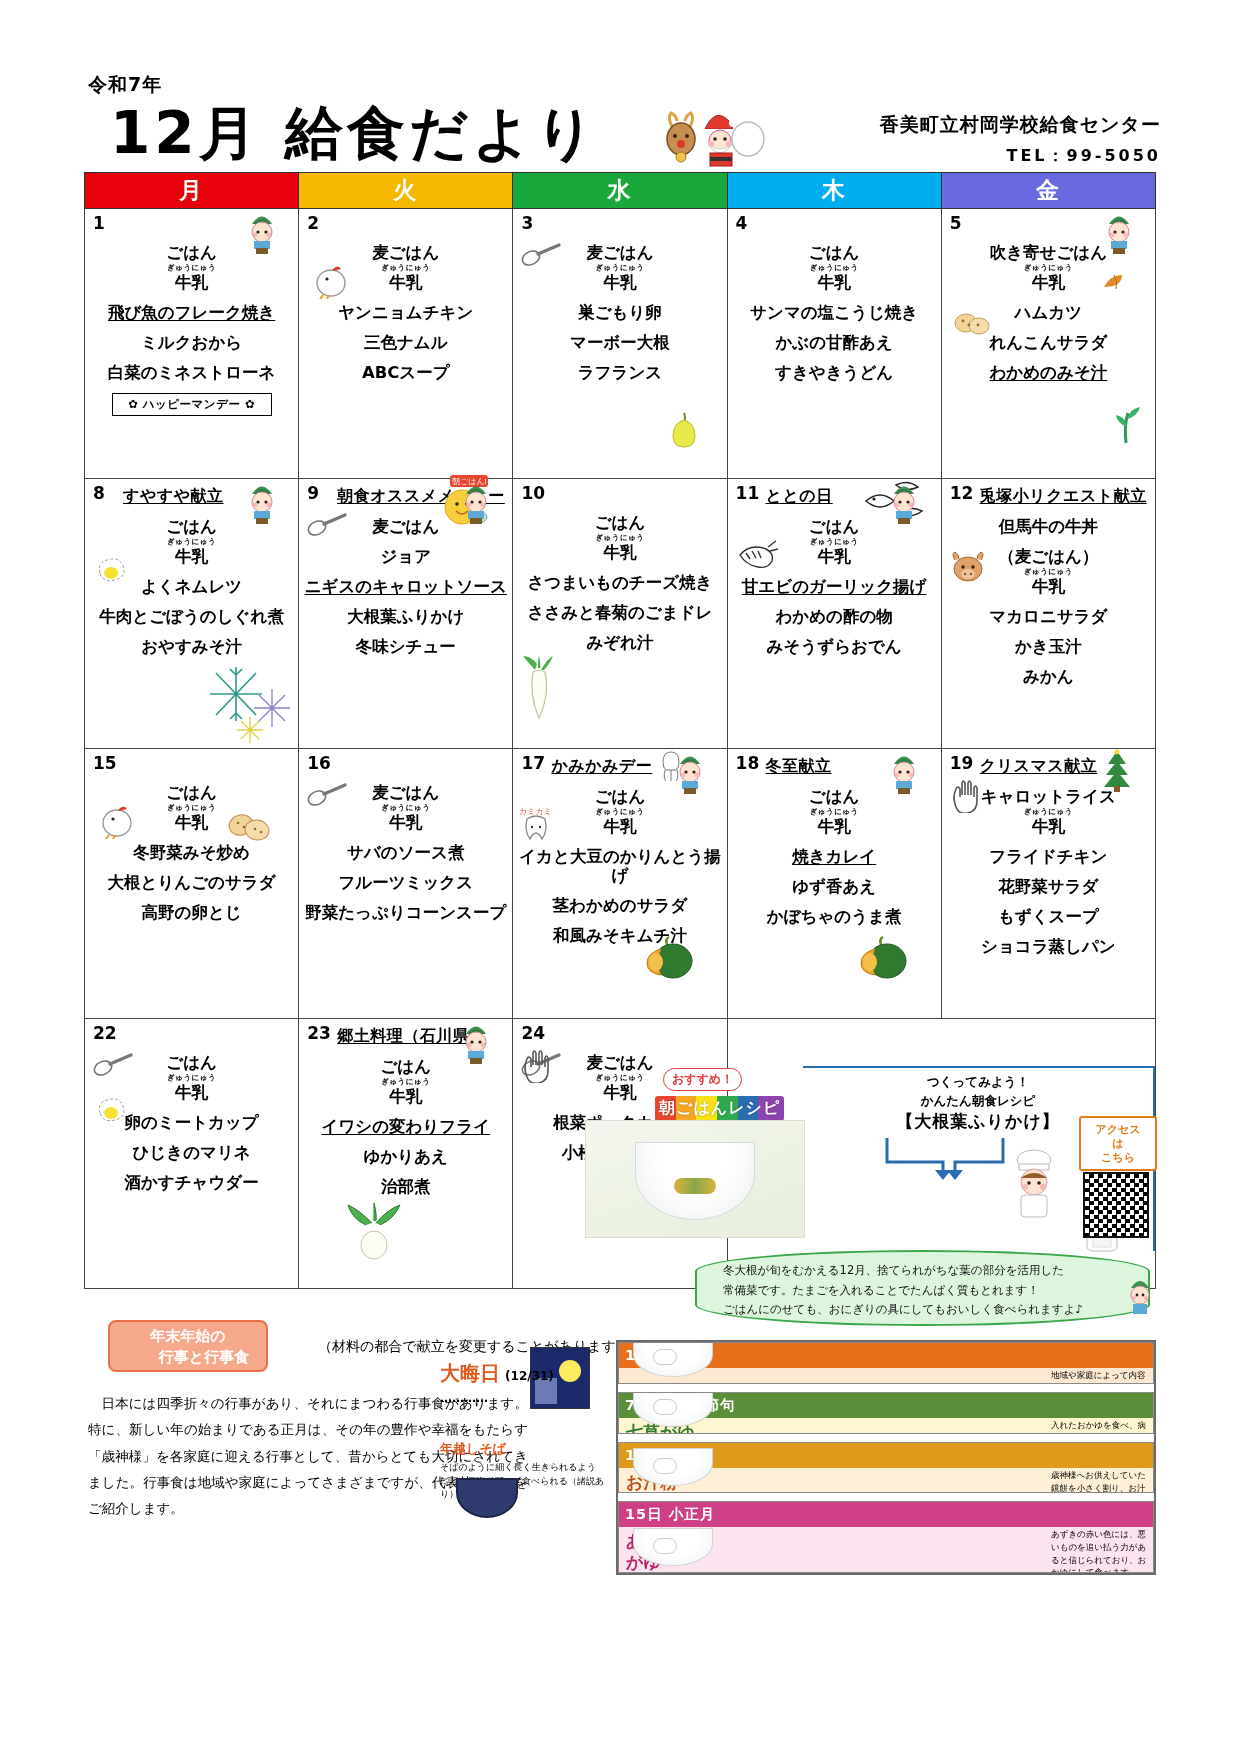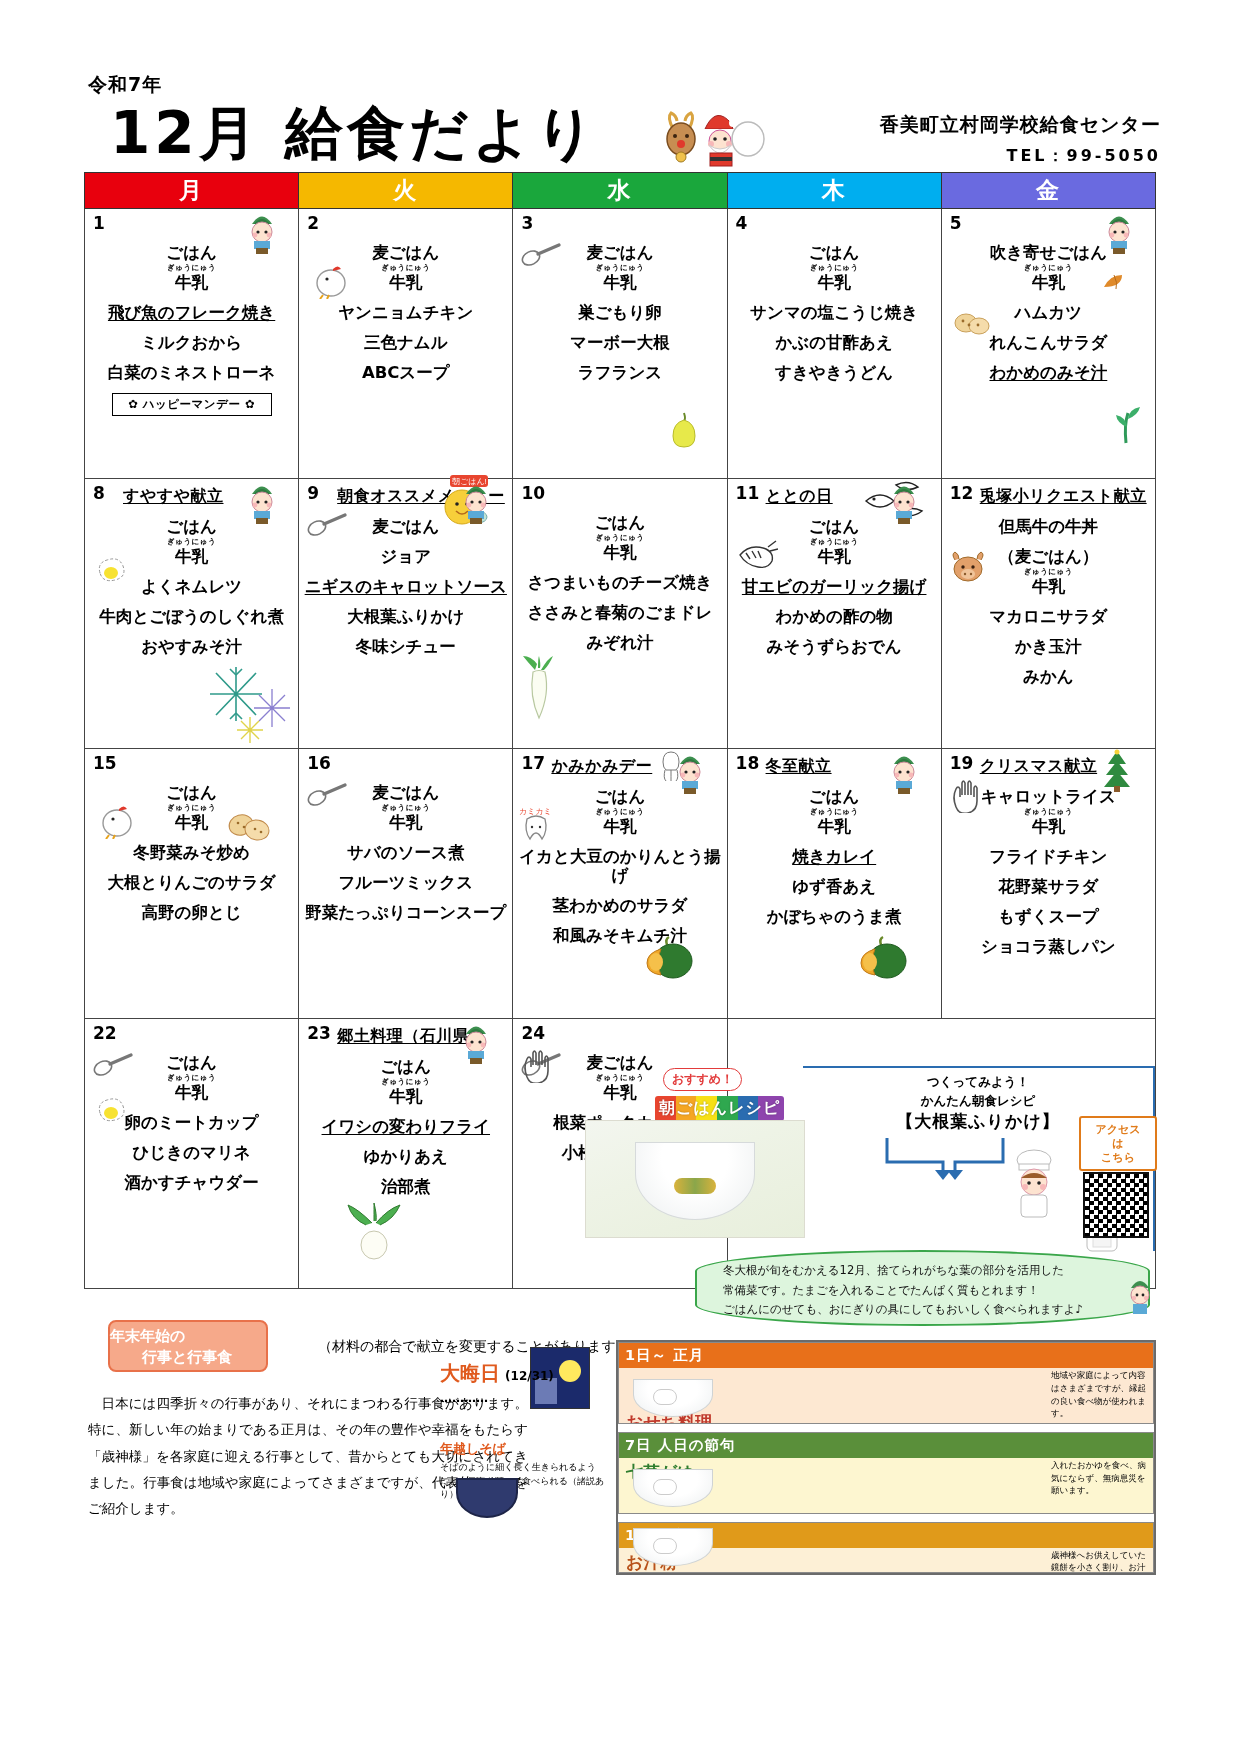--- a/index.html
+++ b/index.html
@@ -163,21 +163,21 @@
 
   
   .note-change {
     position:absolute; left: 318px; top: 1338px;
     font-size: 14px;
   }
   .nenmatsu-badge {
     position:absolute; left: 108px; top: 1320px;
     width: 160px; height: 52px;
     background: #f6a98a; border: 2px solid #e8714a; border-radius: 8px;
-    color:#fff; padding-top: 5px;
+    color:#fff; text-align:center; padding-top: 5px;
   }
   .nenmatsu-badge .t1 { font-size: 15px; font-weight: 700; }
   .nenmatsu-badge .t2 { font-size: 15px; font-weight: 700; margin-top:2px;margin-left:32px; }
   .footer-text {
     position:absolute; left: 88px; top: 1390px; width: 440px;
     font-size: 13.5px; line-height: 1.95; text-align: justify;
   }
   .omisoka {
     position:absolute; left: 440px; top: 1360px; width: 165px;
   }
@@ -840,15 +840,27 @@
     <div class="ev ev3">
       <div class="evhd">11日 鏡開き</div>
       <div class="evname">お汁粉</div>
       <div class="evbody">歳神様へお供えしていた鏡餅を小さく割り、お汁粉などに入れて食べます。</div>
       <div class="food-ill">
         <div class="plate"></div>
           <div class="mochi"></div>
       </div>
     </div>
 
+    <div class="ev ev4">
+      <div class="evhd">15日 小正月</div>
+      <div class="evname">
+        <span>あずき</span><br>
+        <span>がゆ</span>
+      </div>
+      <div class="evbody">あずきの赤い色には、悪いものを追い払う力があると信じられており、おかゆにして食べます。</div>
+      <div class="food-ill">
+        <div class="plate"></div>
+          <div class="mochi"></div>
+      </div>
+    </div>
   </div>
 
 </div>
 
 </body></html>

